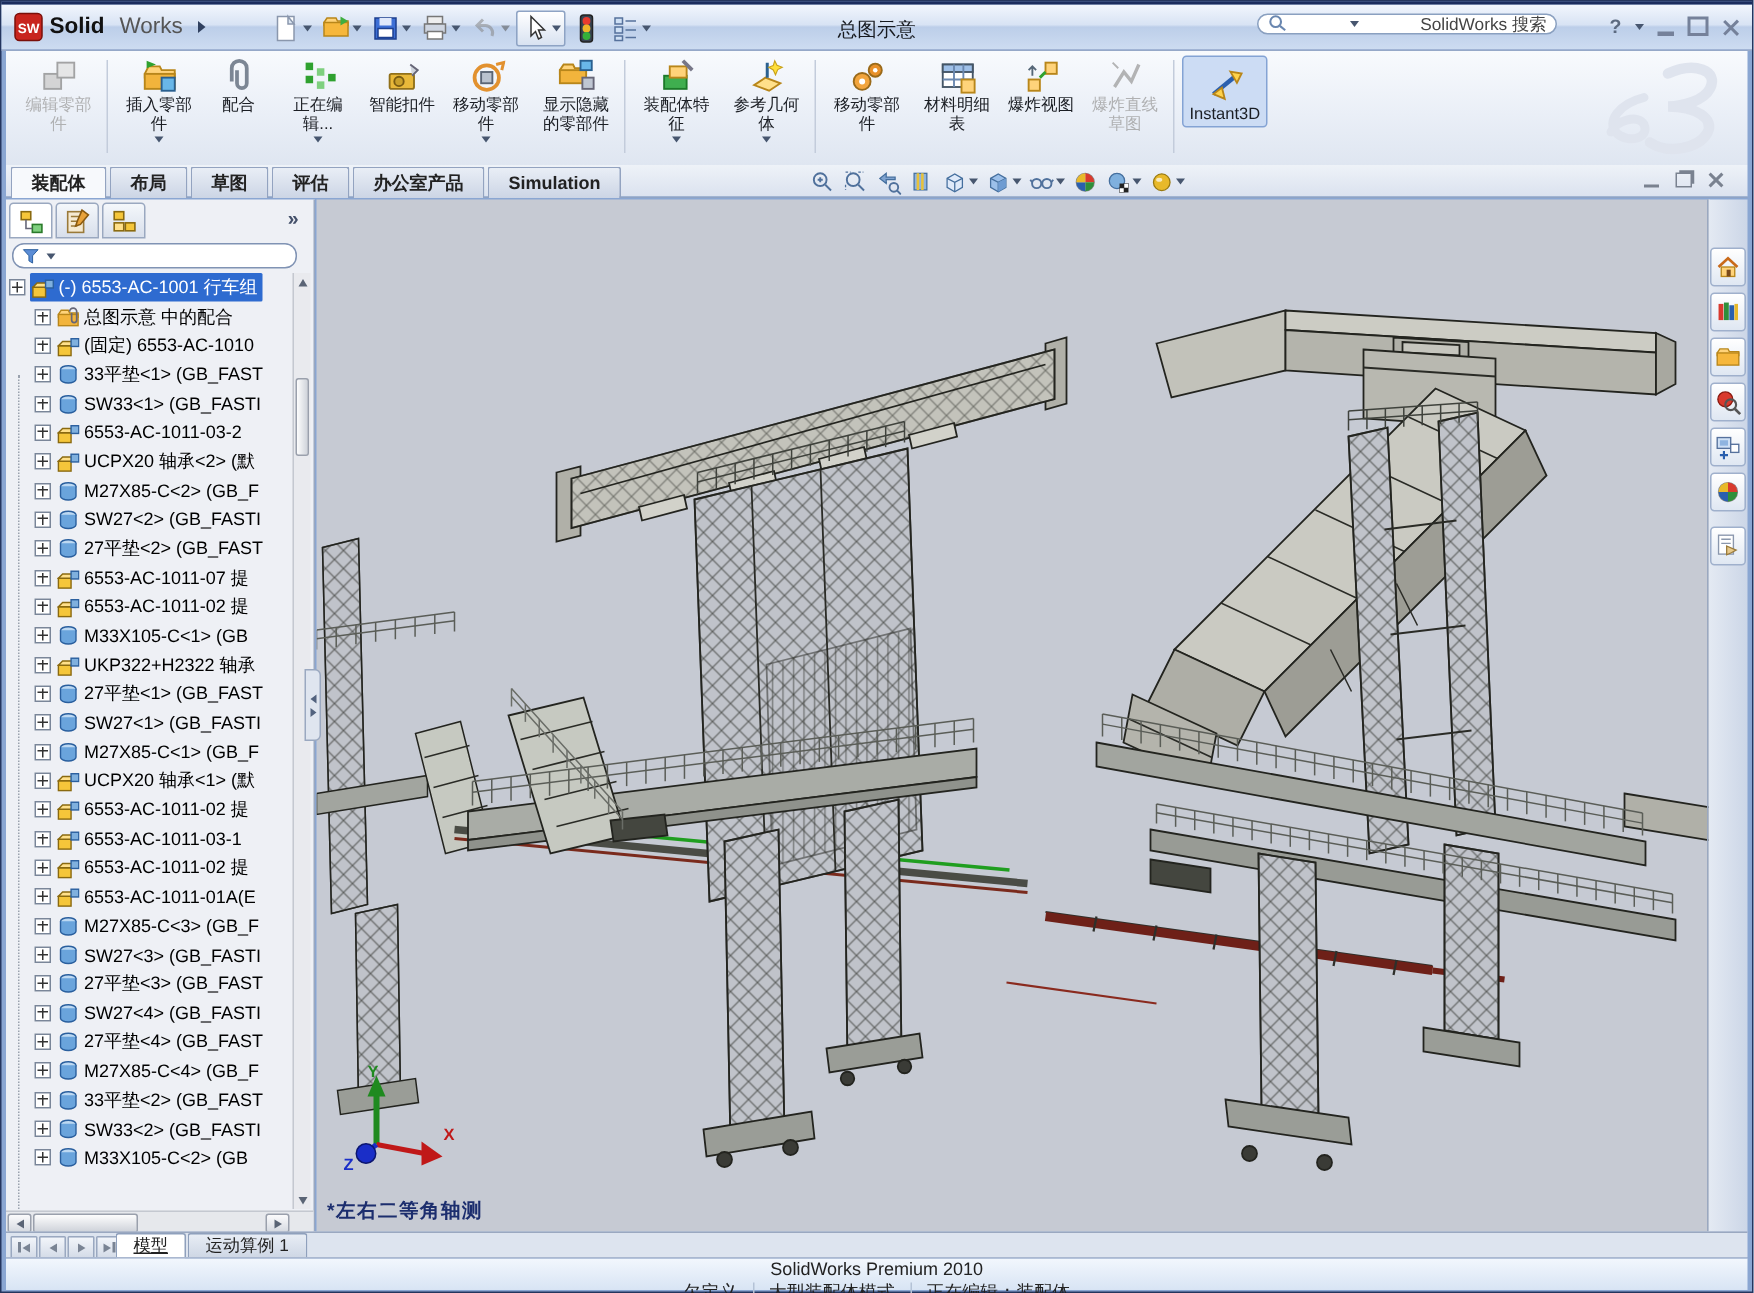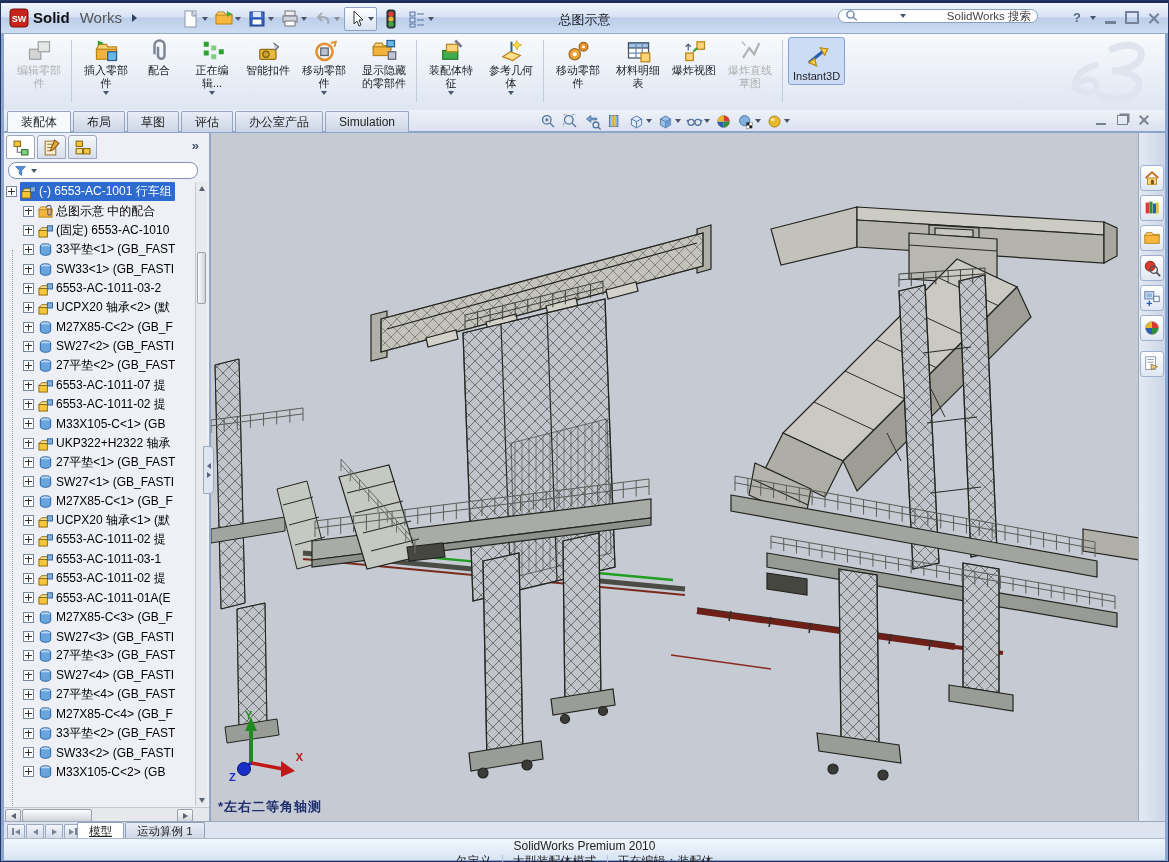--- a/index.html
+++ b/index.html
@@ -49,21 +49,21 @@
   .rbtn .ric{width:25px;height:25px;margin-bottom:1px;}
   .rbtn .car{margin-top:2px;}
   .rbtn.dis{color:#9aa2ae;filter:grayscale(1);opacity:.8;}
   .rbtn.act{background:#ccdcf4;border:1px solid #84a3d4;border-radius:3px;max-width:66px;padding:6px 4px 1px;}
   .rsep{width:1px;height:62px;background:#c3ccdb;margin:6px 3px 0;flex:none;}
   .dswm{position:absolute;right:8px;top:38px;width:104px;height:66px;pointer-events:none;}
 
   
   .tabstrip{position:absolute;left:3px;right:3px;top:109px;height:22px;box-sizing:border-box;
     background:linear-gradient(#eef2f8,#dbe2ef);border-bottom:1px solid #8fa3c4;}
-  .ctabs{position:absolute;left:1px;top:1px;display:flex;}
+  .ctabs{position:absolute;left:1px;top:1px;display:flex;font-weight:bold;}
   .ctab{height:20px;line-height:20px;padding:0 13px;font-size:12px;color:#222;margin-left:2px;
     border:1px solid #93a3c0;border-bottom:none;border-radius:2px 2px 0 0;
     background:linear-gradient(#e9eef6,#ccd5e5);}
   .ctab.act{background:#f7f9fc;}
   .hv{position:absolute;left:535px;top:1px;display:flex;align-items:center;gap:3px;}
   .hvbtn{display:flex;align-items:center;height:20px;padding:0 1px;gap:1px;}
   .hvbtn .hvic{width:17px;height:17px;}
   .docctl{position:absolute;right:16px;top:5px;display:flex;gap:11px;align-items:center;}
   .dmin{width:10px;height:8px;border-bottom:2px solid #7a8290;}
   .drest{width:9px;height:8px;border:1.5px solid #7a8290;box-shadow:2px -2px 0 -0.5px #7a8290;}

